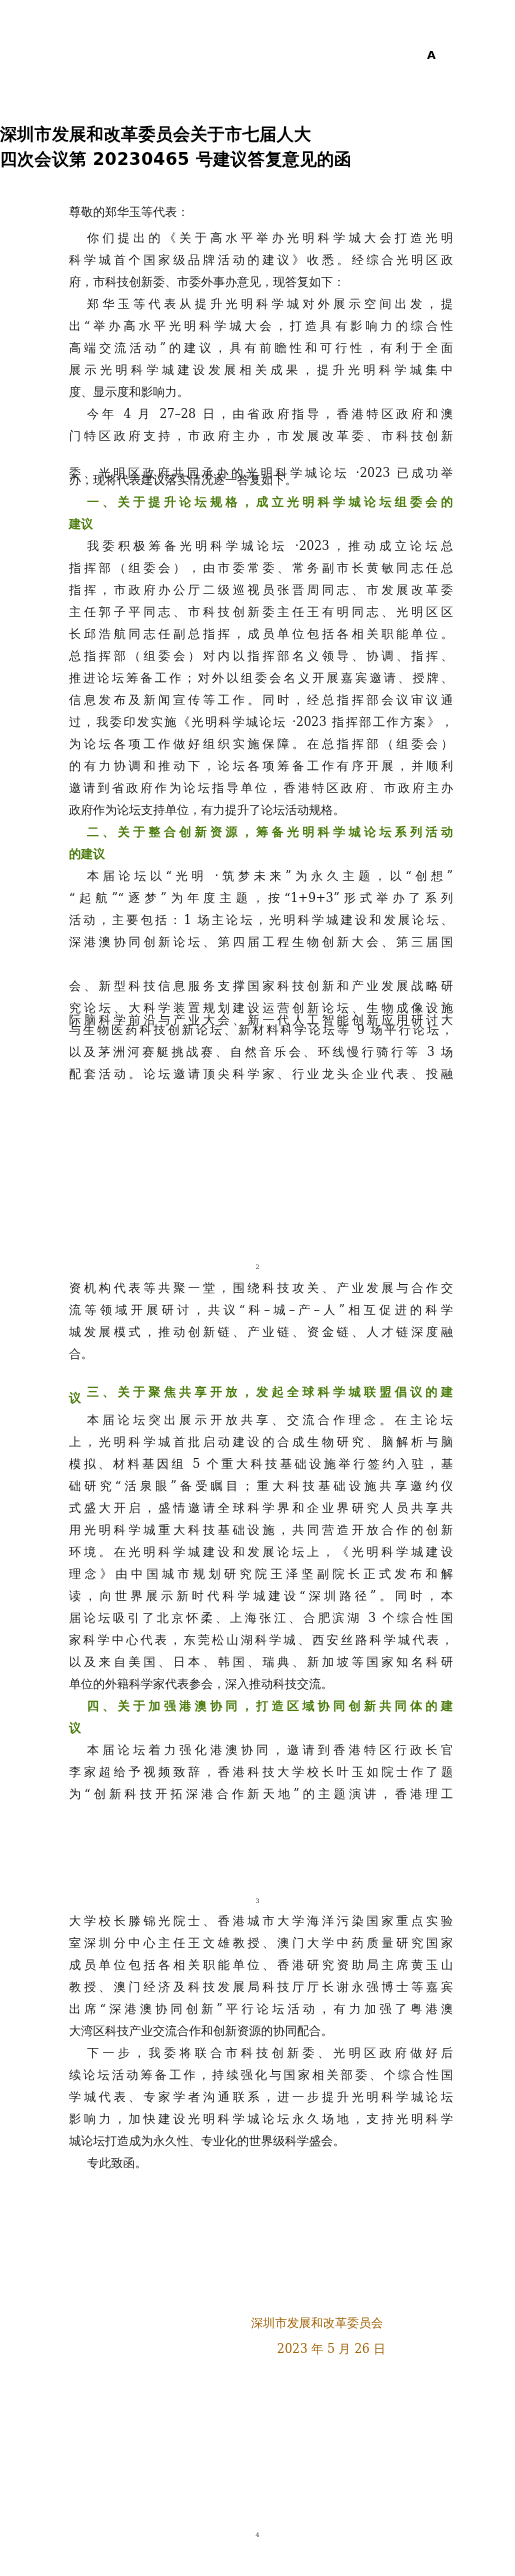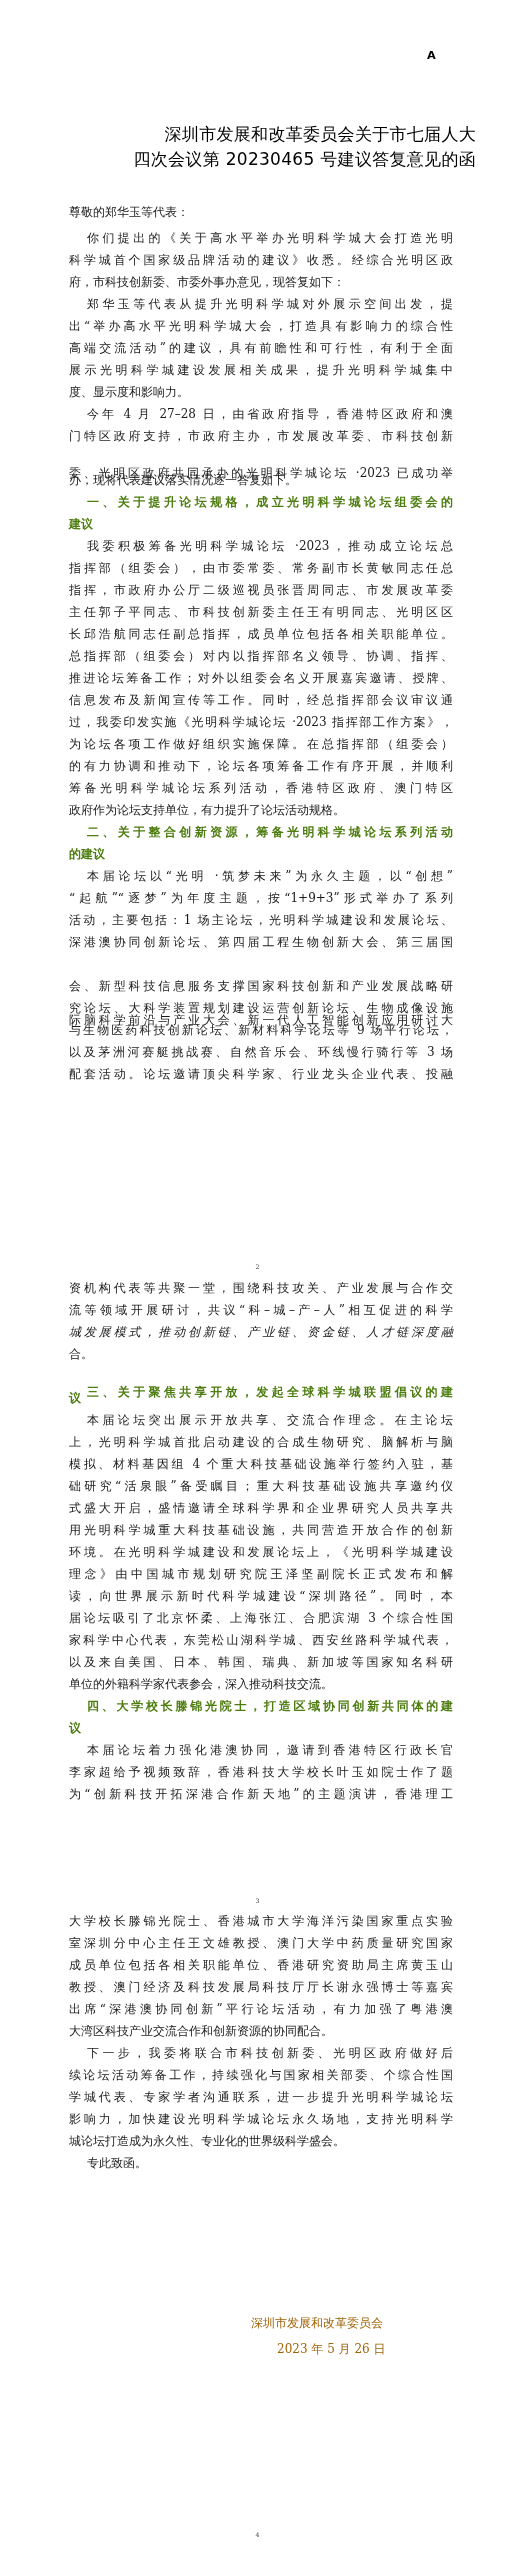--- a/index.html
+++ b/index.html
@@ -1,21 +1,21 @@
 <!DOCTYPE html>
 <html style="font-size:8.2px"><head>
 <meta charset="utf-8">
 <style>
   html, body { margin: 0; padding: 0; background: #ffffff; }
   body { width: 515px; height: 2589px; position: relative; overflow: hidden;
          font-family: "DejaVu Serif", "Liberation Serif", serif; color: #111; }
   .mark { position: absolute; left: 427px; top: 49px; font-family: "DejaVu Sans", "Liberation Sans", sans-serif;
           font-size: 11.3px; font-weight: bold; color: #000; }
-  .title { position: absolute; left: 0; width: 476px; text-align: right;
-           font-family: "DejaVu Sans", "Liberation Sans", sans-serif; font-weight: normal;
+  .title { position: absolute; left: 0; width: 476px; text-align: left;
+           font-family: "DejaVu Sans", "Liberation Sans", sans-serif; font-weight: bold;
            font-size: 17px; letter-spacing: 0.3px; color: #000; line-height: 20.6px; }
   .line { position: absolute; left: 69px; width: 384px; height: 20.6px; line-height: 20.6px;
           font-size: 12px; white-space: nowrap; text-align: justify; text-align-last: justify;
           letter-spacing: 0px; color: #1a1a1a; }
   .line.indent { left: 87px; width: 366px; }
   .line.last { text-align-last: left; }
   .line.head { font-family: "DejaVu Sans", "Liberation Sans", sans-serif; font-weight: bold; color: #4d7c0f; }
   .pnum { position: absolute; left: 0; width: 515px; text-align: center; font-size: 6.2px; color: #333; }
   .sig { position: absolute; font-size: 12px; line-height: 20.6px; color: #a16207; white-space: nowrap; }
 </style>
@@ -46,54 +46,54 @@
       <div class="line" style="top: 558px;">指挥部（组委会），由市委常委、常务副市长黄敏同志任总</div>
       <div class="line" style="top: 580px;">指挥，市政府办公厅二级巡视员张晋周同志、市发展改革委</div>
       <div class="line" style="top: 602px;">主任郭子平同志、市科技创新委主任王有明同志、光明区区</div>
       <div class="line" style="top: 624px;">长邱浩航同志任副总指挥，成员单位包括各相关职能单位。</div>
       <div class="line" style="top: 646px;">总指挥部（组委会）对内以指挥部名义领导、协调、指挥、</div>
       <div class="line" style="top: 668px;">推进论坛筹备工作；对外以组委会名义开展嘉宾邀请、授牌、</div>
       <div class="line" style="top: 690px;">信息发布及新闻宣传等工作。同时，经总指挥部会议审议通</div>
       <div class="line" style="top: 712px;">过，我委印发实施《光明科学城论坛 ·2023 指挥部工作方案》，</div>
       <div class="line" style="top: 734px;">为论坛各项工作做好组织实施保障。在总指挥部（组委会）</div>
       <div class="line" style="top: 756px;">的有力协调和推动下，论坛各项筹备工作有序开展，并顺利</div>
-      <div class="line" style="top: 778px;">筹备光明科学城论坛系列活动，香港特区政府、澳门特区</div>
+      <div class="line" style="top: 778px;">邀请到省政府作为论坛指导单位，香港特区政府、市政府主办</div>
       <div class="line last" style="top: 800px;">政府作为论坛支持单位，有力提升了论坛活动规格。</div>
       <div class="line indent head" style="top: 822px;">二、关于整合创新资源，筹备光明科学城论坛系列活动</div>
       <div class="line last head" style="top: 844px;">的建议</div>
       <div class="line indent" style="top: 866px;">本届论坛以“光明 ·筑梦未来”为永久主题，以“创想”</div>
       <div class="line" style="top: 888px;">“起航”“逐梦”为年度主题，按“1+9+3”形式举办了系列</div>
       <div class="line" style="top: 910px;">活动，主要包括：1 场主论坛，光明科学城建设和发展论坛、</div>
       <div class="line" style="top: 932px;">深港澳协同创新论坛、第四届工程生物创新大会、第三届国</div>
       <div class="line" style="top: 1010px;">际脑科学前沿与产业大会、新一代人工智能创新应用研讨大</div>
       <div class="line" style="top: 976px;">会、新型科技信息服务支撑国家科技创新和产业发展战略研</div>
       <div class="line" style="top: 998px;">究论坛、大科学装置规划建设运营创新论坛、生物成像设施</div>
       <div class="line" style="top: 1020px;">与生物医药科技创新论坛、新材料科学论坛等 9 场平行论坛，</div>
       <div class="line" style="top: 1042px;">以及茅洲河赛艇挑战赛、自然音乐会、环线慢行骑行等 3 场</div>
       <div class="line" style="top: 1064px;">配套活动。论坛邀请顶尖科学家、行业龙头企业代表、投融</div>
       <div class="line" style="top: 1278px;">资机构代表等共聚一堂，围绕科技攻关、产业发展与合作交</div>
       <div class="line" style="top: 1300px;">流等领域开展研讨，共议“科–城–产–人”相互促进的科学</div>
-      <div class="line" style="top: 1322px; font-style: italic;">城发展模式，推动创新链、产业链、资金链、人才链深度融</div>
+      <div class="line" style="top: 1322px;">城发展模式，推动创新链、产业链、资金链、人才链深度融</div>
       <div class="line last" style="top: 1344px;">合。</div>
       <div class="line indent head" style="top: 1366px; margin-top: 16px;">三、关于聚焦共享开放，发起全球科学城联盟倡议的建</div>
       <div class="line last head" style="top: 1388px;">议</div>
       <div class="line indent" style="top: 1410px;">本届论坛突出展示开放共享、交流合作理念。在主论坛</div>
       <div class="line" style="top: 1432px;">上，光明科学城首批启动建设的合成生物研究、脑解析与脑</div>
-      <div class="line" style="top: 1454px;">模拟、材料基因组 4 个重大科技基础设施举行签约入驻，基</div>
+      <div class="line" style="top: 1454px;">模拟、材料基因组 5 个重大科技基础设施举行签约入驻，基</div>
       <div class="line" style="top: 1476px;">础研究“活泉眼”备受瞩目；重大科技基础设施共享邀约仪</div>
       <div class="line" style="top: 1498px;">式盛大开启，盛情邀请全球科学界和企业界研究人员共享共</div>
       <div class="line" style="top: 1520px;">用光明科学城重大科技基础设施，共同营造开放合作的创新</div>
       <div class="line" style="top: 1542px;">环境。在光明科学城建设和发展论坛上，《光明科学城建设</div>
       <div class="line" style="top: 1564px;">理念》由中国城市规划研究院王泽坚副院长正式发布和解</div>
       <div class="line" style="top: 1586px;">读，向世界展示新时代科学城建设“深圳路径”。同时，本</div>
       <div class="line" style="top: 1608px;">届论坛吸引了北京怀柔、上海张江、合肥滨湖 3 个综合性国</div>
       <div class="line" style="top: 1630px;">家科学中心代表，东莞松山湖科学城、西安丝路科学城代表，</div>
       <div class="line" style="top: 1652px;">以及来自美国、日本、韩国、瑞典、新加坡等国家知名科研</div>
       <div class="line last" style="top: 1674px;">单位的外籍科学家代表参会，深入推动科技交流。</div>
-      <div class="line indent head" style="top: 1696px;">四、大学校长滕锦光院士，打造区域协同创新共同体的建</div>
+      <div class="line indent head" style="top: 1696px;">四、关于加强港澳协同，打造区域协同创新共同体的建</div>
       <div class="line last head" style="top: 1718px;">议</div>
       <div class="line indent" style="top: 1740px;">本届论坛着力强化港澳协同，邀请到香港特区行政长官</div>
       <div class="line" style="top: 1762px;">李家超给予视频致辞，香港科技大学校长叶玉如院士作了题</div>
       <div class="line" style="top: 1784px;">为“创新科技开拓深港合作新天地”的主题演讲，香港理工</div>
       <div class="line" style="top: 1911px;">大学校长滕锦光院士、香港城市大学海洋污染国家重点实验</div>
       <div class="line" style="top: 1933px;">室深圳分中心主任王文雄教授、澳门大学中药质量研究国家</div>
       <div class="line" style="top: 1955px;">成员单位包括各相关职能单位、香港研究资助局主席黄玉山</div>
       <div class="line" style="top: 1977px;">教授、澳门经济及科技发展局科技厅厅长谢永强博士等嘉宾</div>
       <div class="line" style="top: 1999px;">出席“深港澳协同创新”平行论坛活动，有力加强了粤港澳</div>
       <div class="line last" style="top: 2021px;">大湾区科技产业交流合作和创新资源的协同配合。</div>

